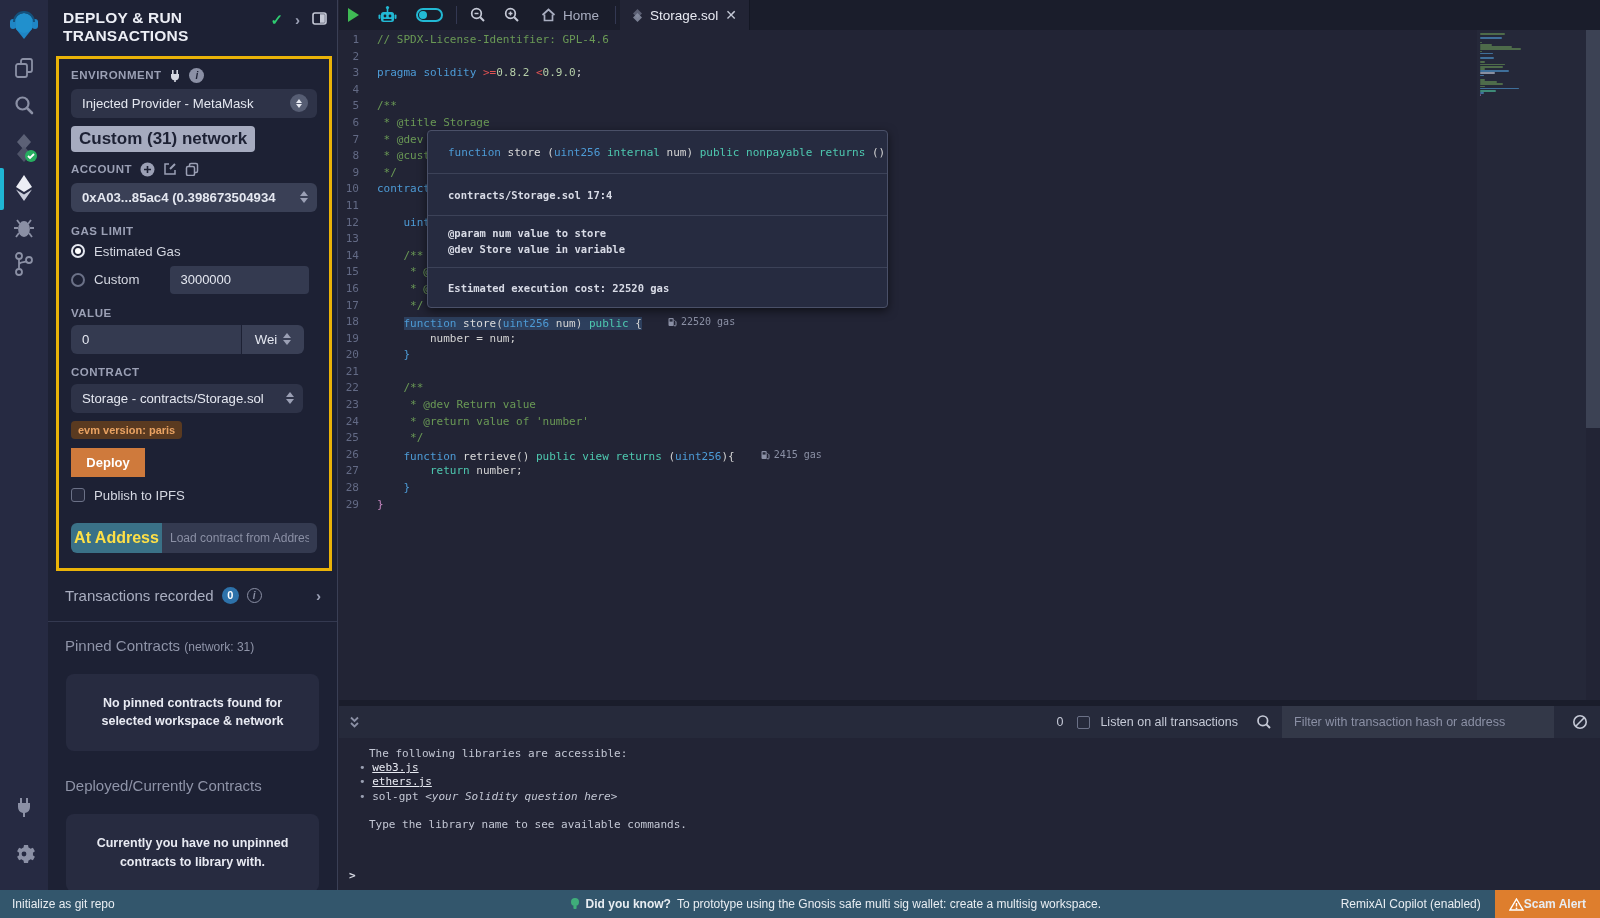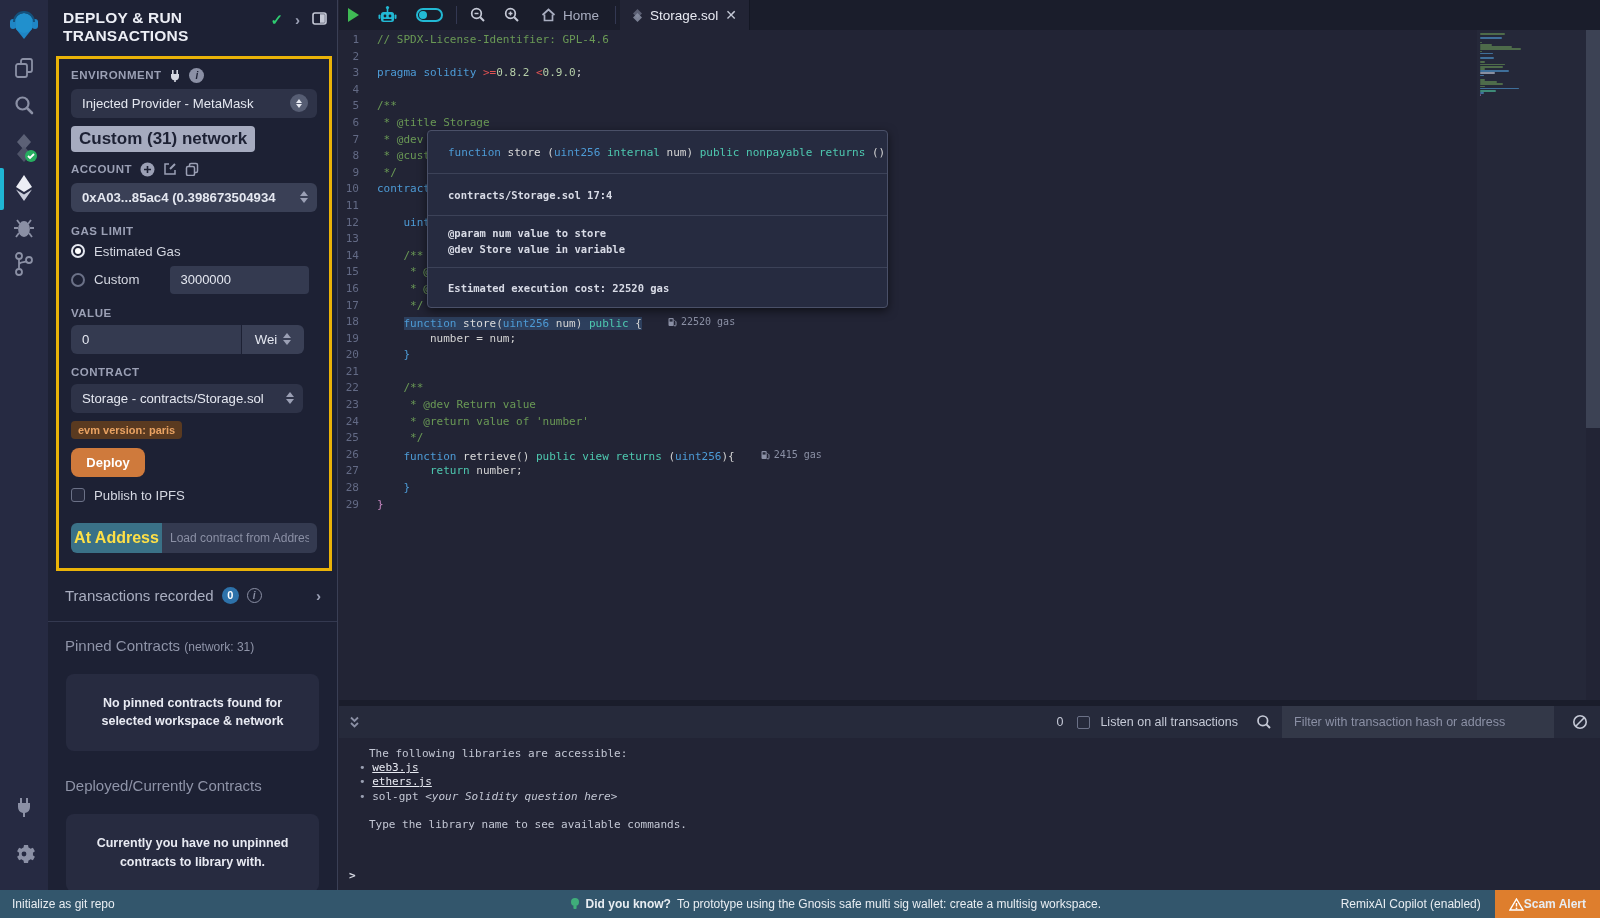--- a/index.html
+++ b/index.html
@@ -37,21 +37,21 @@
   .acct-sel { background:#3a4056; font-weight:bold; margin-bottom:13px; }
   .radio-row { display:flex; align-items:center; gap:9px; margin-top:7px; font-size:13.2px; color:#d5d8e2; }
   .radio { width:14px; height:14px; border-radius:50%; border:2px solid #6b7187; flex:none; position:relative; }
   .radio.on { border-color:#e4e7f0; }
   .radio.on::after { content:""; position:absolute; left:2px; top:2px; width:6px; height:6px; border-radius:50%; background:#fff; }
   .gas-input { margin-left:22px; width:139px; height:28px; background:#343a50; border:none; border-radius:4px; color:#e4e7f0; font-size:13px; padding:0 10px; font-family:"Liberation Sans",sans-serif; }
   .value-combo { display:flex; height:29px; margin-top:6px; }
   .value-input { width:170px; height:29px; background:#343a50; border:none; border-radius:6px 0 0 6px; color:#e4e7f0; font-size:13.2px; padding:0 11px; font-family:"Liberation Sans",sans-serif; }
   .value-unit { width:62px; background:#3a4056; border-radius:0 6px 6px 0; display:flex; align-items:center; justify-content:center; font-size:13.2px; color:#e4e7f0; margin-left:1px; }
   .evm-badge { display:inline-block; margin:8px 0 9px; background:#5a3a20; color:#e9a262; font-weight:bold; font-size:11px; padding:3px 7px; border-radius:4px; }
-  .deploy-btn { display:block; width:74px; height:29px; background:#cf7a3c; border:none; border-radius:8px; color:#fff; font-weight:bold; font-size:13px; cursor:pointer; font-family:"Liberation Sans",sans-serif; }
+  .deploy-btn { display:block; width:74px; height:29px; background:#cf7a3c; border:none; border-radius:0; color:#fff; font-weight:bold; font-size:13px; cursor:pointer; font-family:"Liberation Sans",sans-serif; }
   .pub-row { display:flex; align-items:center; gap:9px; margin:11px 0 20px; font-size:13.2px; }
   .checkbox { width:14px; height:14px; border:1.5px solid #6b7187; border-radius:3px; background:#262a3e; flex:none; }
   .ataddr-row { display:flex; height:30px; }
   .ataddr-btn { width:91px; background:#3a7187; border:none; border-radius:6px 0 0 6px; color:#fde047; font-weight:bold; font-size:16px; font-family:"Liberation Sans",sans-serif; }
   .ataddr-input { flex:1; background:#343a50; border:none; border-radius:0 6px 6px 0; color:#8b90a5; font-size:12px; padding:0 8px; font-family:"Liberation Sans",sans-serif; min-width:0; }
   .ataddr-input::placeholder { color:#8b90a5; }
   .gas-input::placeholder, .value-input::placeholder { color:#e4e7f0; }
 
   .tx-row { display:flex; align-items:center; gap:8px; padding:16px 16px 13px 17px; font-size:15px; color:#a9aec0; }
   .count-badge { width:17px; height:17px; border-radius:50%; background:#2d72aa; color:#fff; font-size:11px; font-weight:bold; display:flex; align-items:center; justify-content:center; }

